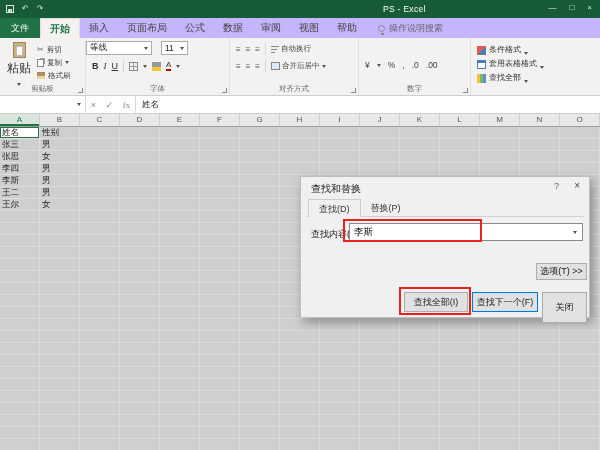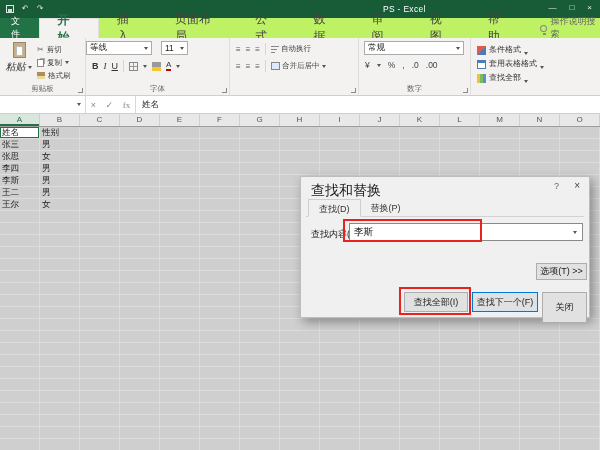--- a/index.html
+++ b/index.html
@@ -10,40 +10,40 @@
   
   .titlebar { position:absolute; top:0; left:0; right:0; height:18px; background:#185c37; }
   .qa { position:absolute; left:6px; top:4px; display:flex; gap:8px; align-items:center; }
   .qa-save { width:8px; height:8px; border:1px solid rgba(255,255,255,.85); position:relative; }
   .qa-save::after { content:""; position:absolute; left:1px; right:1px; bottom:0; height:3px; background:rgba(255,255,255,.8); }
   .qa-glyph { color:rgba(255,255,255,.85); font-size:8px; line-height:10px; }
   .title-text { position:absolute; left:383px; top:4px; font-size:8.5px; color:#fff; letter-spacing:.3px; }
   .winctl { position:absolute; right:8px; top:3px; display:flex; gap:13px; font-size:8px; color:rgba(255,255,255,.9); }
 
   
-  .tabrow { position:absolute; top:18px; left:0; right:0; height:20px; background:#bef264; display:flex; align-items:stretch; }
+  .tabrow { position:absolute; top:18px; left:0; right:0; height:20px; background:#c4b5fd; display:flex; align-items:stretch; }
   .file-tab { background:#217346; color:#fff; font-size:9px; padding:0 11px; display:flex; align-items:center; }
-  .rtab { padding:0 18px; font-size:12px; color:#444; display:flex; align-items:center; }
+  .rtab { padding:0 9px; font-size:10px; color:#444; display:flex; align-items:center; }
   .rtab.active { background:#f3f2f1; color:#217346; font-weight:bold; border:1px solid #e1dfdd; border-bottom:none; }
   .ribbon-search { margin-left:12px; display:flex; align-items:center; gap:4px; color:#666; font-size:9px; }
   .bulb { width:7px; height:7px; border-radius:50%; border:1px solid #8a8a8a; position:relative; }
   .bulb::after { content:""; position:absolute; left:2px; top:7px; width:3px; height:2px; background:#8a8a8a; }
 
   
   .ribbon { position:absolute; top:38px; left:0; right:0; height:58px; background:#f3f2f1; border-bottom:1px solid #d1cfcd; }
   .rgroup { position:absolute; top:0; bottom:0; border-right:1px solid #e0dedc; }
   .g-label { position:absolute; bottom:1px; left:0; right:0; text-align:center; font-size:7.5px; color:#696764; }
   .launcher { position:absolute; right:2px; bottom:2px; width:5px; height:5px; border-right:1px solid #8a8886; border-bottom:1px solid #8a8886; }
   .arr { display:inline-block; width:0; height:0; border-left:2.5px solid transparent; border-right:2.5px solid transparent; border-top:3px solid #555; vertical-align:middle; }
 
   .g-clipboard { left:0; width:86px; }
   .paste-btn { position:absolute; left:4px; top:3px; width:30px; height:42px; text-align:center; cursor:pointer; }
   .paste-icon { width:13px; height:16px; margin:1px auto 0; background:#c9b17e; border:1px solid #98876a; position:relative; }
   .paste-icon::after { content:""; position:absolute; left:2px; top:3px; right:2px; bottom:1px; background:#fff; border:1px solid #bbb; }
-  .paste-label { font-size:10px; color:#333; margin-top:2px;font-style:italic; }
+  .paste-label { font-size:12px; color:#333; margin-top:2px; }
   .clip-col { position:absolute; left:37px; top:5px; }
   .clip-item { display:flex; align-items:center; gap:3px; height:13px; font-size:7.5px; color:#444; cursor:pointer; white-space:nowrap; }
   .ic-cut { font-size:8px; color:#666; }
   .ic-copy { width:7px; height:8px; border:1px solid #888; background:#fff; box-shadow:2px -2px 0 -1px #aaa; }
   .ic-brush { width:8px; height:7px; background:linear-gradient(180deg,#b08d57 60%,#e8d9a0 60%); }
 
   .g-font { left:86px; width:144px; }
   .combo-mini { position:absolute; height:14px; background:#fff; border:1px solid #ababab; font-size:8.5px; color:#222; padding:1px 3px; display:flex; align-items:center; justify-content:space-between; cursor:pointer; }
   .fontname { left:0; top:3px; width:66px; }
   .fontsize { left:75px; top:3px; width:27px; }
@@ -90,21 +90,21 @@
   .colheaders { position:absolute; top:114px; left:0; right:0; height:13px; background:#e8e8e8; border-bottom:1px solid #9f9d9b; display:flex; }
   .col-h { width:40px; flex:0 0 40px; text-align:center; font-size:8px; color:#555; border-right:1px solid #cfcfcf; line-height:12px; cursor:pointer; }
   .col-h.active { background:#d9e6de; color:#1e6e41; box-shadow:inset 0 -2px 0 #217346; }
   .gridbody { position:absolute; top:127px; left:0; right:0; bottom:0; background:#cfcfcf; overflow:hidden; }
   .grid-row { display:flex; height:12px; }
   .cell { width:40px; flex:0 0 40px; height:12px; border-right:1px solid #dcdcdc; border-bottom:1px solid #dcdcdc; font-size:8.5px; color:#1a1a1a; padding:0 2px; line-height:11px; white-space:nowrap; overflow:hidden; cursor:cell; }
   .cell.selected { background:#fff; box-shadow:inset 0 0 0 1px #217346; }
 
   
   .dialog { position:absolute; left:300px; top:176px; width:290px; height:142px; background:#f0f0f0; border:1px solid #bdbdbd; box-shadow:3px 4px 10px rgba(0,0,0,.35); z-index:20; }
-  .dlg-title { position:absolute; left:10px; top:5px; font-size:14px; color:#1a1a1a; }
+  .dlg-title { position:absolute; left:10px; top:5px; font-size:10px; color:#1a1a1a; }
   .dlg-help { position:absolute; right:30px; top:4px; font-size:9px; color:#666; cursor:pointer; }
   .dlg-close { position:absolute; right:9px; top:3px; font-size:10px; color:#444; cursor:pointer; }
   .dlg-tabline { position:absolute; left:5px; right:5px; top:39px; border-top:1px solid #d4d2d0; }
   .dlg-tabs { position:absolute; left:7px; top:22px; display:flex; z-index:2; }
   .dtab { font-size:9px; color:#333; padding:3px 10px 2px; cursor:pointer; }
   .dtab.active { background:#f0f0f0; border:1px solid #d0cecd; border-bottom:1px solid #f0f0f0; height:18px; }
   .dlg-label { position:absolute; left:10px; top:51px; font-size:9px; color:#1a1a1a; }
   .combo { position:absolute; left:48px; top:46px; width:234px; height:18px; background:#fff; border:1px solid #8a8a8a; display:flex; align-items:center; cursor:text; }
   .combo-val { flex:1; font-size:9.5px; color:#111; padding:0 4px; }
   .combo-arrow { width:14px; display:flex; align-items:center; justify-content:center; cursor:pointer; }
@@ -219,28 +219,25 @@
         <span class="al-ic">≡</span>
         <span class="al-ic">≡</span>
         <span class="al-ic">≡</span>
         <span class="vsep"></span>
         <span class="txt-btn">
             <span class="ic-merge"></span>
             <span>合并后居中</span>
             <span class="arr"></span>
           </span>
       </div>
+      <div class="g-label">对齐方式</div>
       <div class="launcher"></div>
     </div>
 
     <div class="rgroup g-number">
-      <div class="combo-mini num-combo">
-          <span>常规</span>
-          <span class="arr"></span>
-        </div>
       <div class="num-row2">
         <span>¥</span>
         <span class="arr"></span>
         <span>%</span>
         <span>,</span>
         <span>.0</span>
         <span>.00</span>
       </div>
       <div class="g-label">数字</div>
       <div class="launcher"></div>

